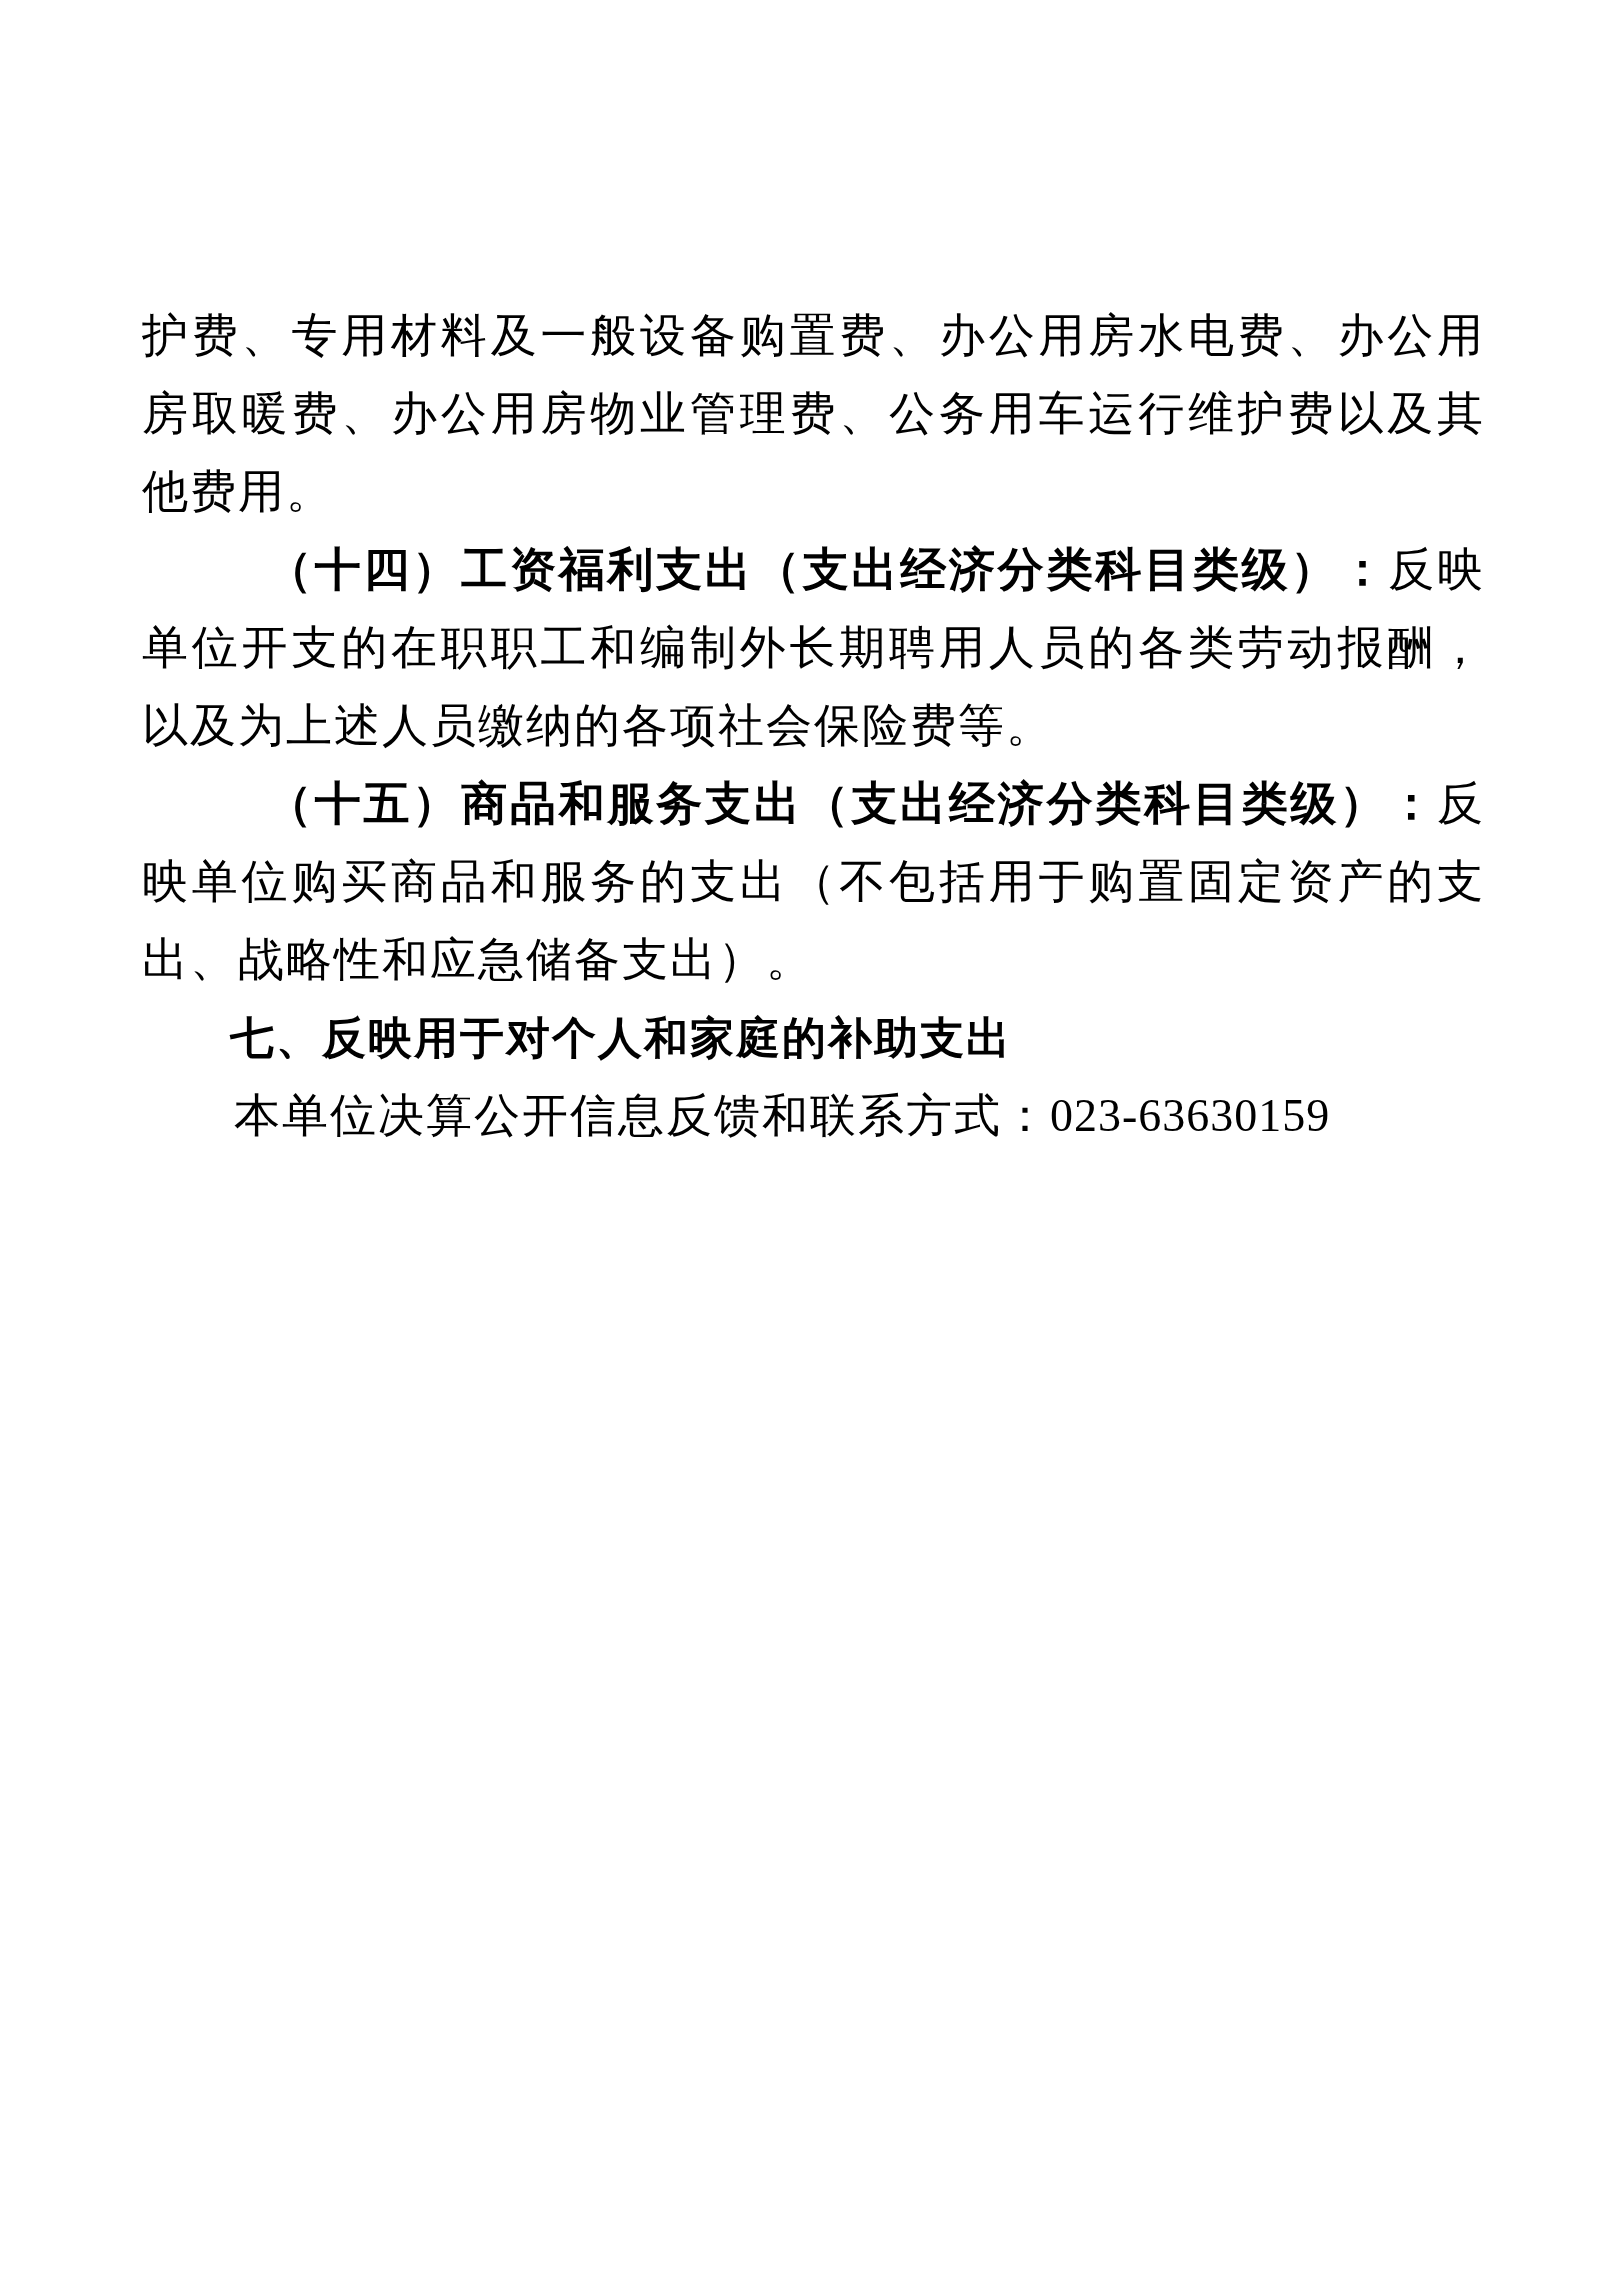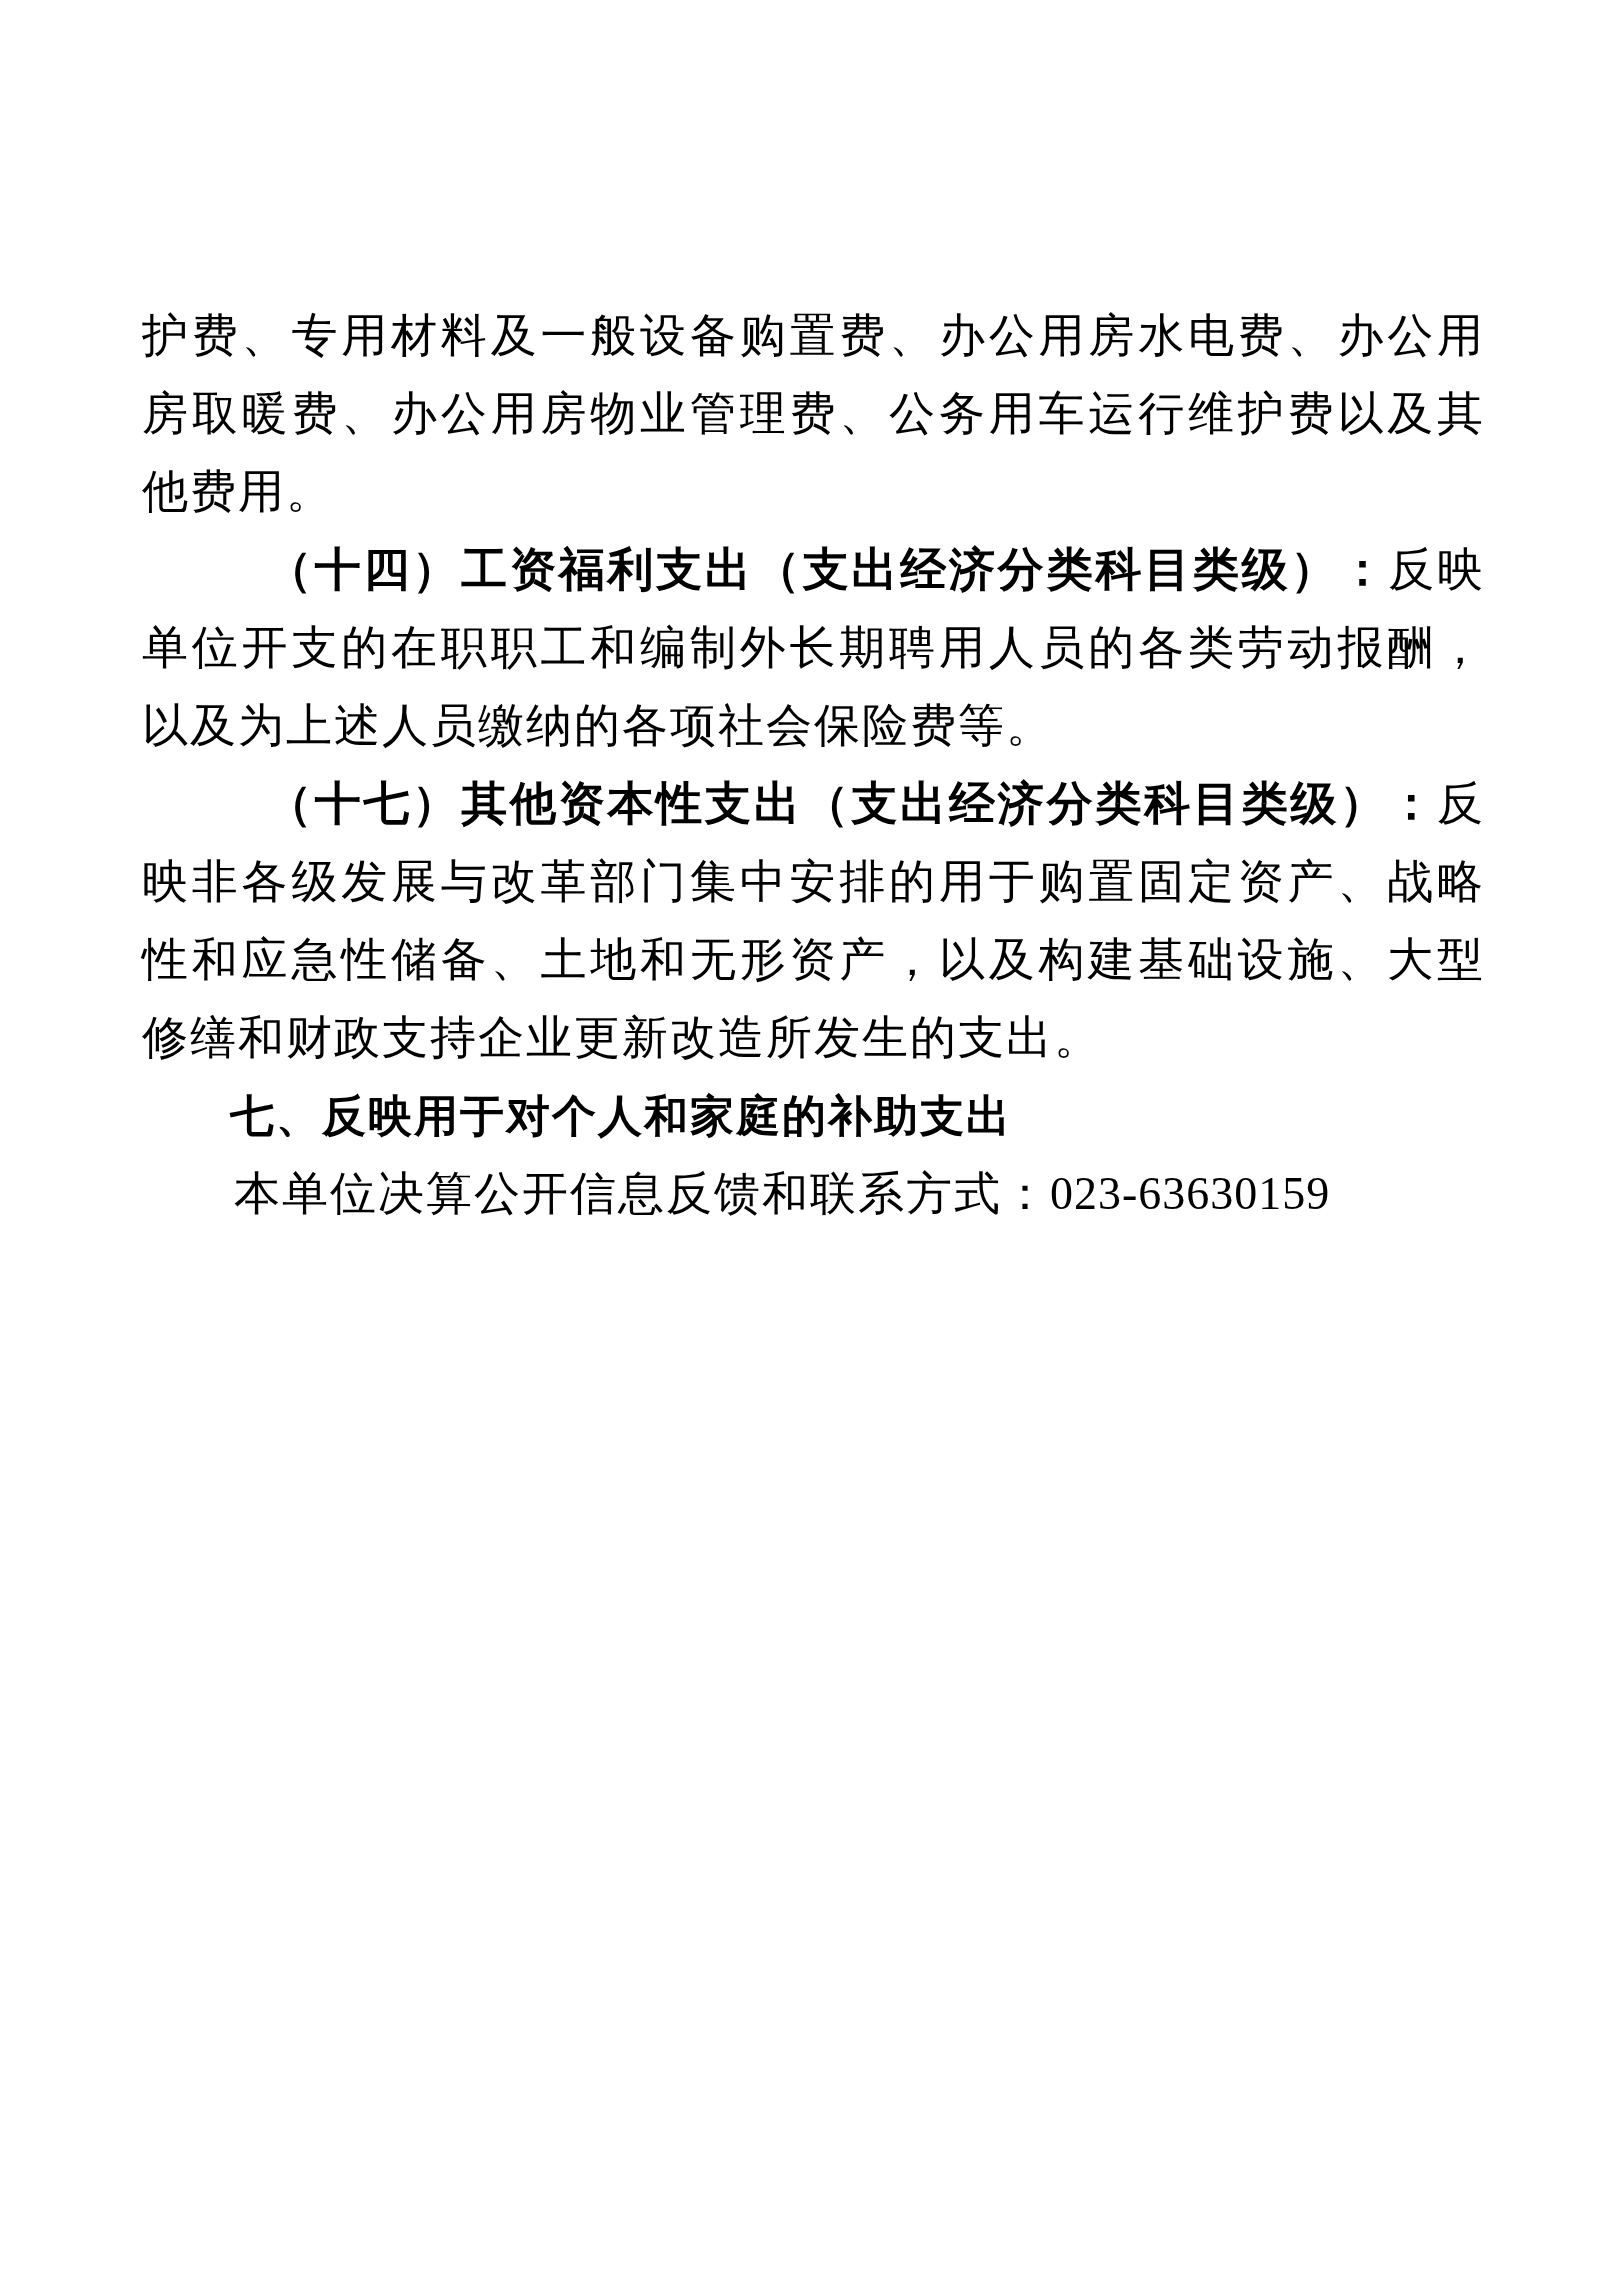--- a/index.html
+++ b/index.html
@@ -46,22 +46,22 @@
 </style>
 </head>
 <body>
 
 <div class="page">
 
   <p class="para first"><span>护费、专用材料及一般设备购置费、办公用房水电费、办公用房取暖费、办公用房物业管理费、公务用车运行维护费以及其他费用。</span></p>
 
   <p class="para"><span class="lead">（十四）工资福利支出（支出经济分类科目类级）：</span><span>反映单位开支的在职职工和编制外长期聘用人员的各类劳动报酬，以及为上述人员缴纳的各项社会保险费等。</span></p>
 
+  <p class="para"><span class="lead">（十五）商品和服务支出（支出经济分类科目类级）：</span><span>反映单位购买商品和服务的支出（不包括用于购置固定资产的支出、战略性和应急储备支出）。</span></p>
 
 
-  <p class="para"><span class="lead">（十七）其他资本性支出（支出经济分类科目类级）：</span><span>反映非各级发展与改革部门集中安排的用于购置固定资产、战略性和应急性储备、土地和无形资产，以及构建基础设施、大型修缮和财政支持企业更新改造所发生的支出。</span></p>
 
   <h2 class="heading">七、反映用于对个人和家庭的补助支出</h2>
 
   <p class="para"><span>本单位决算公开信息反馈和联系方式：</span><span class="phone">023-63630159</span></p>
 
 </div>
 
 
 </body></html>

